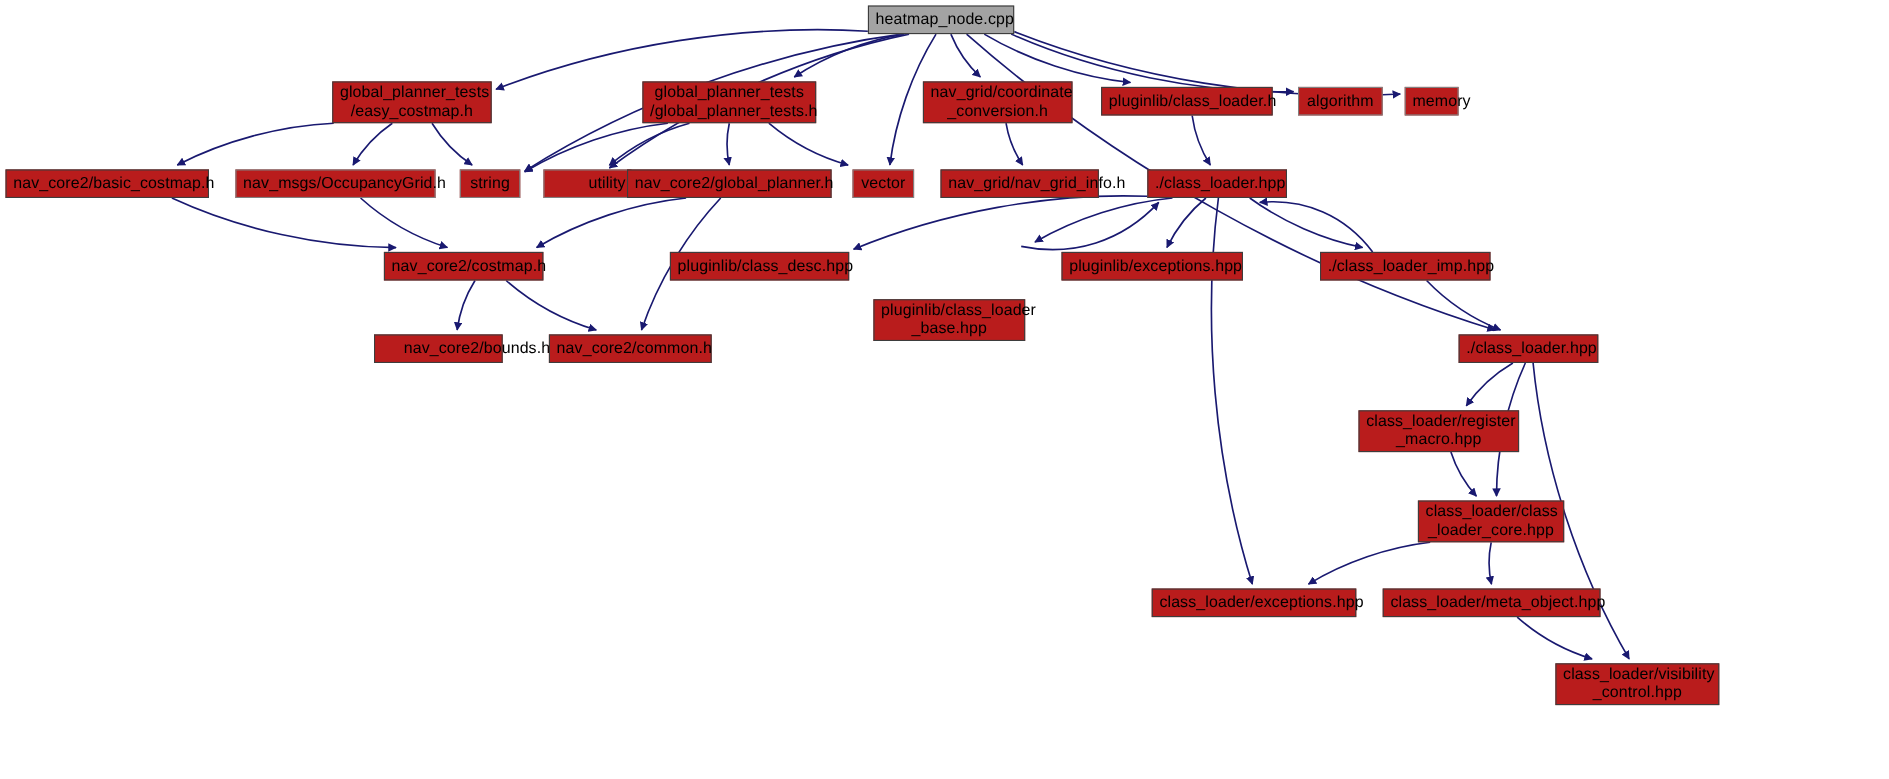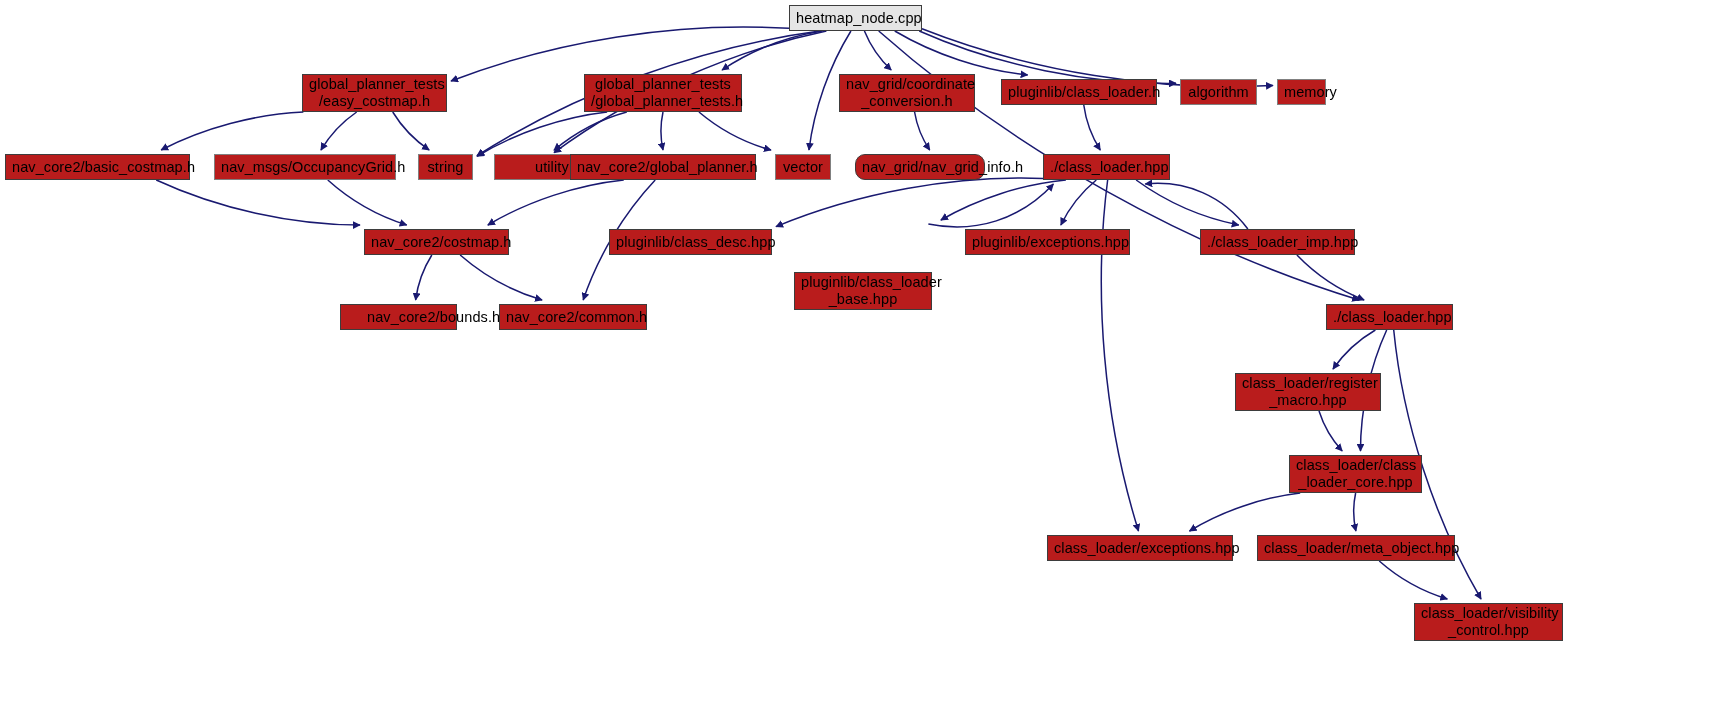--- a/index.html
+++ b/index.html
@@ -35,21 +35,21 @@
     color: #000000;
     font-size: 14.5px;
     line-height: 17px;
     white-space: pre;
     letter-spacing: 0.1px;
   }
   .node.solid {
     border: 1.6px solid #3d3d3d;
   }
   .node.root {
-    background: #e5e5e5;
+    background: #a3a3a3;
     border: 1.6px solid #3d3d3d;
   }
   .node-label {
     display: block;
     width: 100%;
     padding: 0 6px;
     box-sizing: border-box;
   }
 </style>
 </head>
@@ -113,23 +113,23 @@
 _conversion.h</span></div>
       <div class="node solid" style="left: 1001px; top: 79px; width: 156px; height: 26px;"><span class="node-label">pluginlib/class_loader.h</span></div>
       <div class="node system" style="left: 1180px; top: 79px; width: 77px; height: 26px;"><span class="node-label">algorithm</span></div>
       <div class="node system" style="left: 1277px; top: 79px; width: 49px; height: 26px;"><span class="node-label">memory</span></div>
       <div class="node solid" style="left: 5px; top: 154px; width: 185px; height: 26px;"><span class="node-label">nav_core2/basic_costmap.h</span></div>
       <div class="node system" style="left: 214px; top: 154px; width: 182px; height: 26px;"><span class="node-label">nav_msgs/OccupancyGrid.h</span></div>
       <div class="node system" style="left: 418px; top: 154px; width: 55px; height: 26px;"><span class="node-label">string</span></div>
       <div class="node system" style="left: 494px; top: 154px; width: 80px; height: 26px; padding-left: 34px;"><span class="node-label">utility</span></div>
       <div class="node solid" style="left: 570px; top: 154px; width: 186px; height: 26px;"><span class="node-label">nav_core2/global_planner.h</span></div>
       <div class="node system" style="left: 775px; top: 154px; width: 56px; height: 26px;"><span class="node-label">vector</span></div>
-      <div class="node solid" style="left: 855px; top: 154px; width: 130px; height: 26px; border-radius: 10px;"><span class="node-label">nav_grid/nav_grid_info.h</span></div>
+      <div class="node solid" style="left: 855px; top: 154px; width: 144px; height: 26px;"><span class="node-label">nav_grid/nav_grid_info.h</span></div>
       <div class="node solid" style="left: 1043px; top: 154px; width: 127px; height: 26px;"><span class="node-label">./class_loader.hpp</span></div>
-      <div class="node solid" style="left: 364px; top: 229px; width: 145px; height: 26px;"><span class="node-label">nav_core2/costmap.h</span></div>
+      <div class="node solid" style="left: 349px; top: 229px; width: 145px; height: 26px;"><span class="node-label">nav_core2/costmap.h</span></div>
       <div class="node solid" style="left: 609px; top: 229px; width: 163px; height: 26px;"><span class="node-label">pluginlib/class_desc.hpp</span></div>
       <div class="node solid" style="left: 794px; top: 224px; width: 138px; height: 38px; margin-top: 48px;"><span class="node-label">pluginlib/class_loader
 _base.hpp</span></div>
       <div class="node solid" style="left: 965px; top: 229px; width: 165px; height: 26px;"><span class="node-label">pluginlib/exceptions.hpp</span></div>
       <div class="node solid" style="left: 1200px; top: 229px; width: 155px; height: 26px;"><span class="node-label">./class_loader_imp.hpp</span></div>
       <div class="node solid" style="left: 340px; top: 304px; width: 117px; height: 26px; padding-left: 20px;"><span class="node-label">nav_core2/bounds.h</span></div>
       <div class="node solid" style="left: 499px; top: 304px; width: 148px; height: 26px;"><span class="node-label">nav_core2/common.h</span></div>
       <div class="node solid" style="left: 1326px; top: 304px; width: 127px; height: 26px;"><span class="node-label">./class_loader.hpp</span></div>
       <div class="node solid" style="left: 1235px; top: 373px; width: 146px; height: 38px;"><span class="node-label">class_loader/register
 _macro.hpp</span></div>

